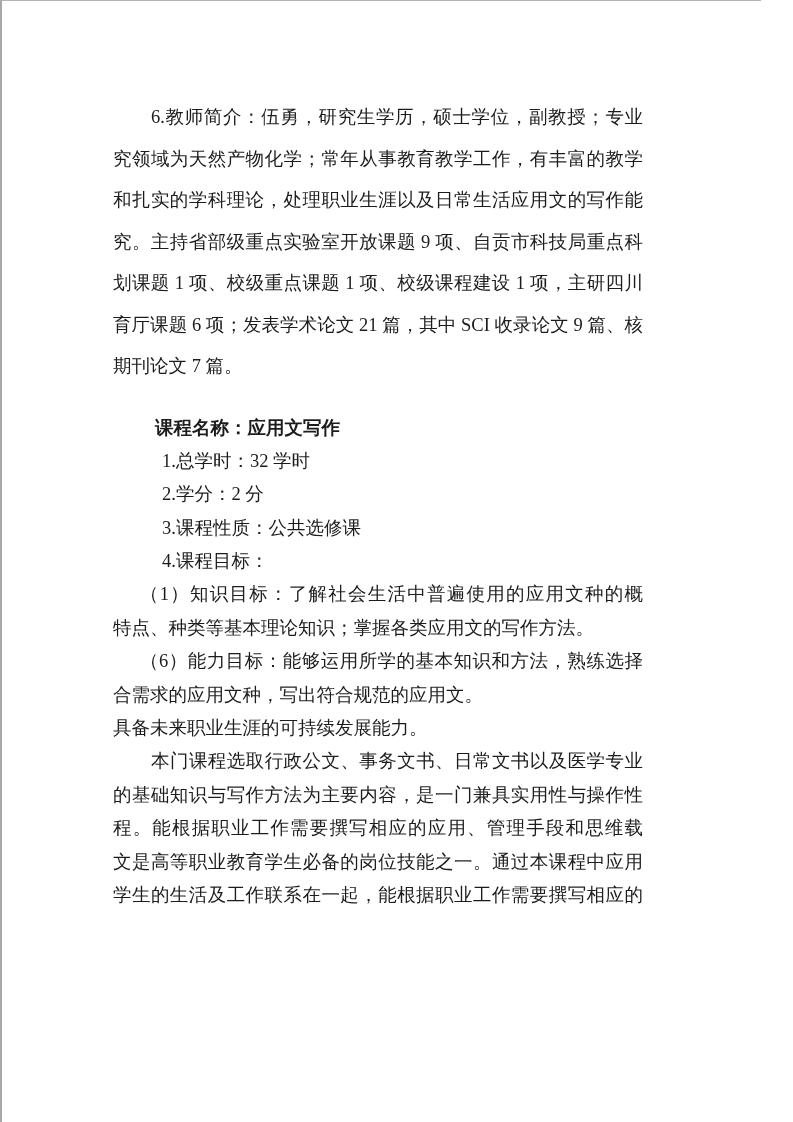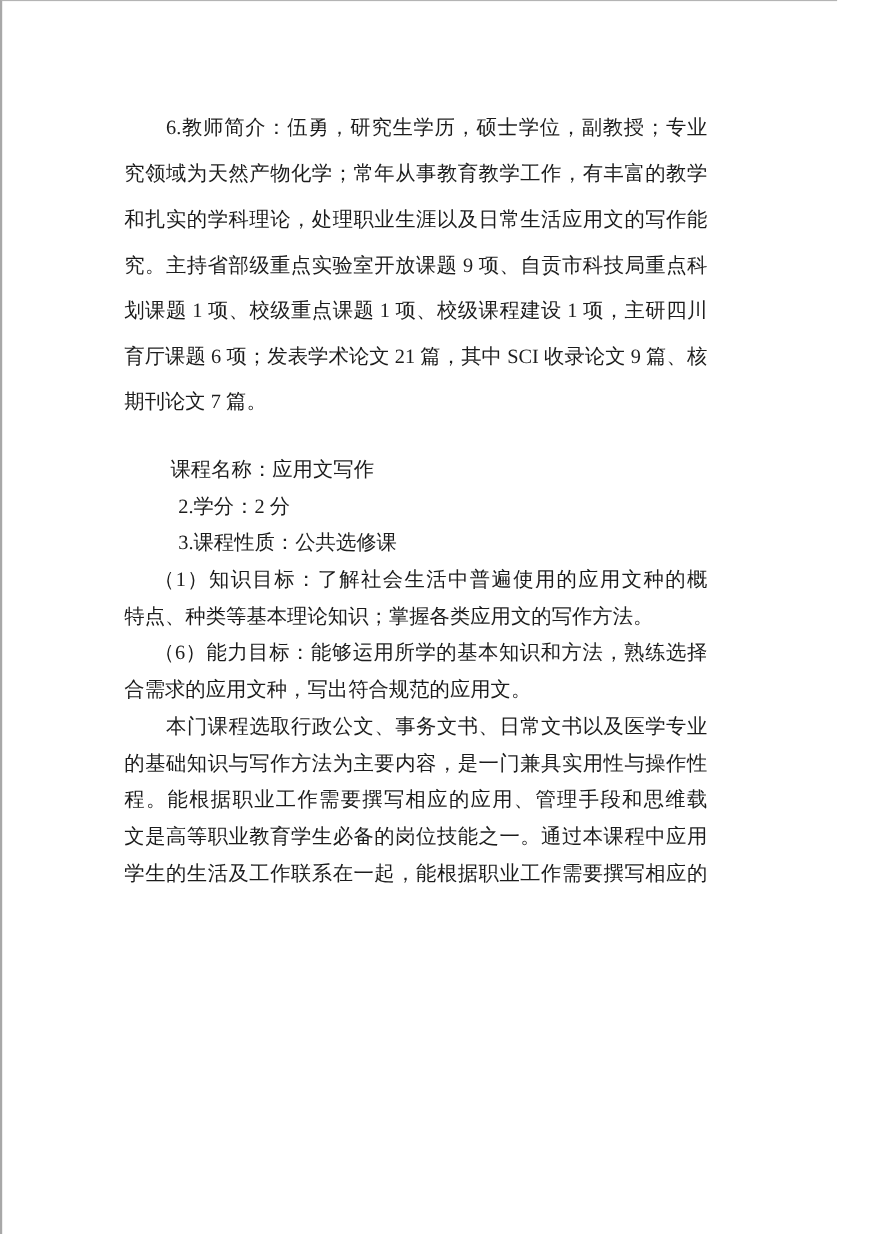--- a/index.html
+++ b/index.html
@@ -25,21 +25,21 @@
   .block.wide  { --lh: 41.5px; }
   .block.narrow { --lh: 33.4px; }
   .line {
     line-height: var(--lh);
     height: var(--lh);
     text-align: justify;
     overflow: hidden;
   }
   .line.fill { text-align-last: justify; }
   .block.heading { margin-top: 24px; }
-  .block.heading .line { font-weight: 400; }
+  .block.heading .line { font-weight: 700; }
   
   .ind-first  { padding-left: 38px; }
   .ind-head   { padding-left: 42px; }
   .ind-item   { padding-left: 49px; }
   .ind-item5  { padding-left: 38px; }
   .ind-paren  { padding-left: 27px; }
 </style>
 </head>
 <body>
 
@@ -51,34 +51,41 @@
         <div class="line fill">和扎实的学科理论，处理职业生涯以及日常生活应用文的写作能力</div>
         <div class="line fill">究。主持省部级重点实验室开放课题 9 项、自贡市科技局重点科技计</div>
         <div class="line fill">划课题 1 项、校级重点课题 1 项、校级课程建设 1 项，主研四川省教</div>
         <div class="line fill">育厅课题 6 项；发表学术论文 21 篇，其中 SCI 收录论文 9 篇、核心</div>
         <div class="line">期刊论文 7 篇。</div>
       </div>
       <div class="block narrow heading">
         <div class="line ind-head">课程名称：应用文写作</div>
       </div>
       <div class="block narrow">
+        <div class="line ind-item">1.总学时：32 学时</div>
+      </div>
+      <div class="block narrow">
         <div class="line ind-item">2.学分：2 分</div>
       </div>
       <div class="block narrow">
         <div class="line ind-item">3.课程性质：公共选修课</div>
+      </div>
+      <div class="block narrow">
+        <div class="line ind-item">4.课程目标：</div>
       </div>
       <div class="block narrow">
         <div class="line fill ind-paren">（1）知识目标：了解社会生活中普遍使用的应用文种的概念，</div>
         <div class="line">特点、种类等基本理论知识；掌握各类应用文的写作方法。</div>
       </div>
       <div class="block narrow">
         <div class="line fill ind-paren">（6）能力目标：能够运用所学的基本知识和方法，熟练选择符</div>
         <div class="line">合需求的应用文种，写出符合规范的应用文。</div>
       </div>
       <div class="block narrow">
+        <div class="line">具备未来职业生涯的可持续发展能力。</div>
       </div>
       <div class="block narrow">
         <div class="line fill ind-first">本门课程选取行政公文、事务文书、日常文书以及医学专业文书</div>
         <div class="line fill">的基础知识与写作方法为主要内容，是一门兼具实用性与操作性的课</div>
         <div class="line fill">程。能根据职业工作需要撰写相应的应用、管理手段和思维载体，同</div>
         <div class="line fill">文是高等职业教育学生必备的岗位技能之一。通过本课程中应用文知</div>
         <div class="line fill">学生的生活及工作联系在一起，能根据职业工作需要撰写相应的应用</div>
       </div>
     </div>
 </div>

